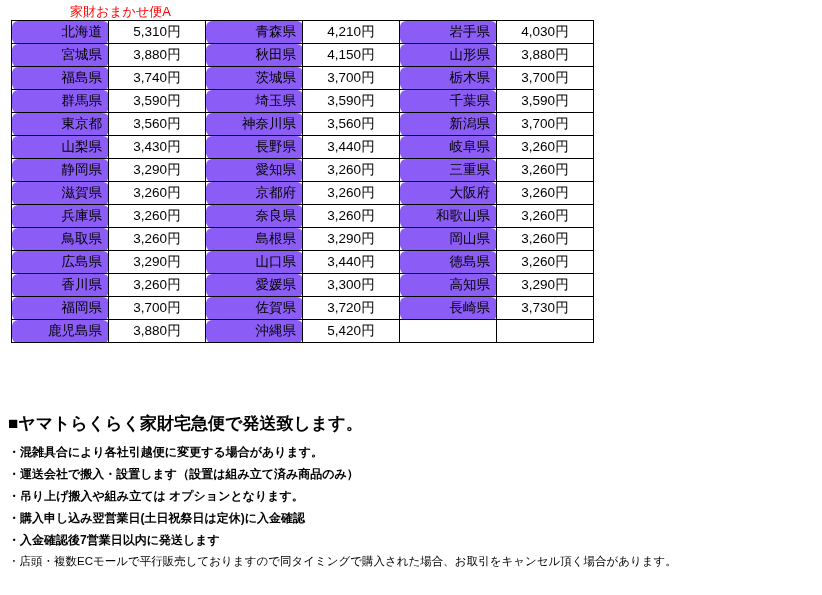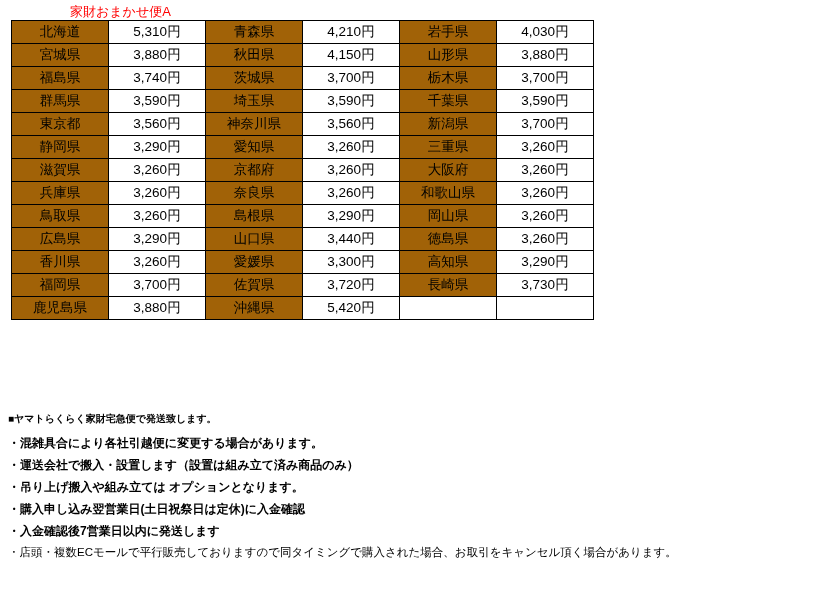--- a/index.html
+++ b/index.html
@@ -39,42 +39,43 @@
   }
   table.fee-table td {
     border: 1px solid #000000;
     height: 22px;
     font-size: 13.5px;
     padding: 0 6px;
     vertical-align: middle;
     white-space: nowrap;
   }
   td.pref {
-    background: #a16207;
-    text-align: center;
+    background: #8b5cf6;
+    text-align: right;
     width: 84px;
+    border-radius: 6px;
   }
   td.price {
     background: #ffffff;
     text-align: center;
     width: 84px;
     border-radius: 10px;
   }
   td.empty {
     background: #ffffff;
     border: none;
   }
   .notes {
     position: absolute;
     left: 8px;
     top: 412px;
     width: 806px;
   }
   .note-head {
-    font-size: 10px;
+    font-size: 17px;
     font-weight: bold;
     margin: 0 0 9px 0;
     white-space: nowrap;
   }
   .note-line {
     font-size: 12px;
     font-weight: bold;
     margin: 0 0 5px 0;
     white-space: nowrap;
   }
@@ -126,20 +127,28 @@
           <td class="pref">千葉県</td>
           <td class="price">3,590円</td>
         </tr>
         <tr>
           <td class="pref">東京都</td>
           <td class="price">3,560円</td>
           <td class="pref">神奈川県</td>
           <td class="price">3,560円</td>
           <td class="pref">新潟県</td>
           <td class="price">3,700円</td>
+        </tr>
+        <tr>
+          <td class="pref">山梨県</td>
+          <td class="price">3,430円</td>
+          <td class="pref">長野県</td>
+          <td class="price">3,440円</td>
+          <td class="pref">岐阜県</td>
+          <td class="price">3,260円</td>
         </tr>
         <tr>
           <td class="pref">静岡県</td>
           <td class="price">3,290円</td>
           <td class="pref">愛知県</td>
           <td class="price">3,260円</td>
           <td class="pref">三重県</td>
           <td class="price">3,260円</td>
         </tr>
         <tr>

